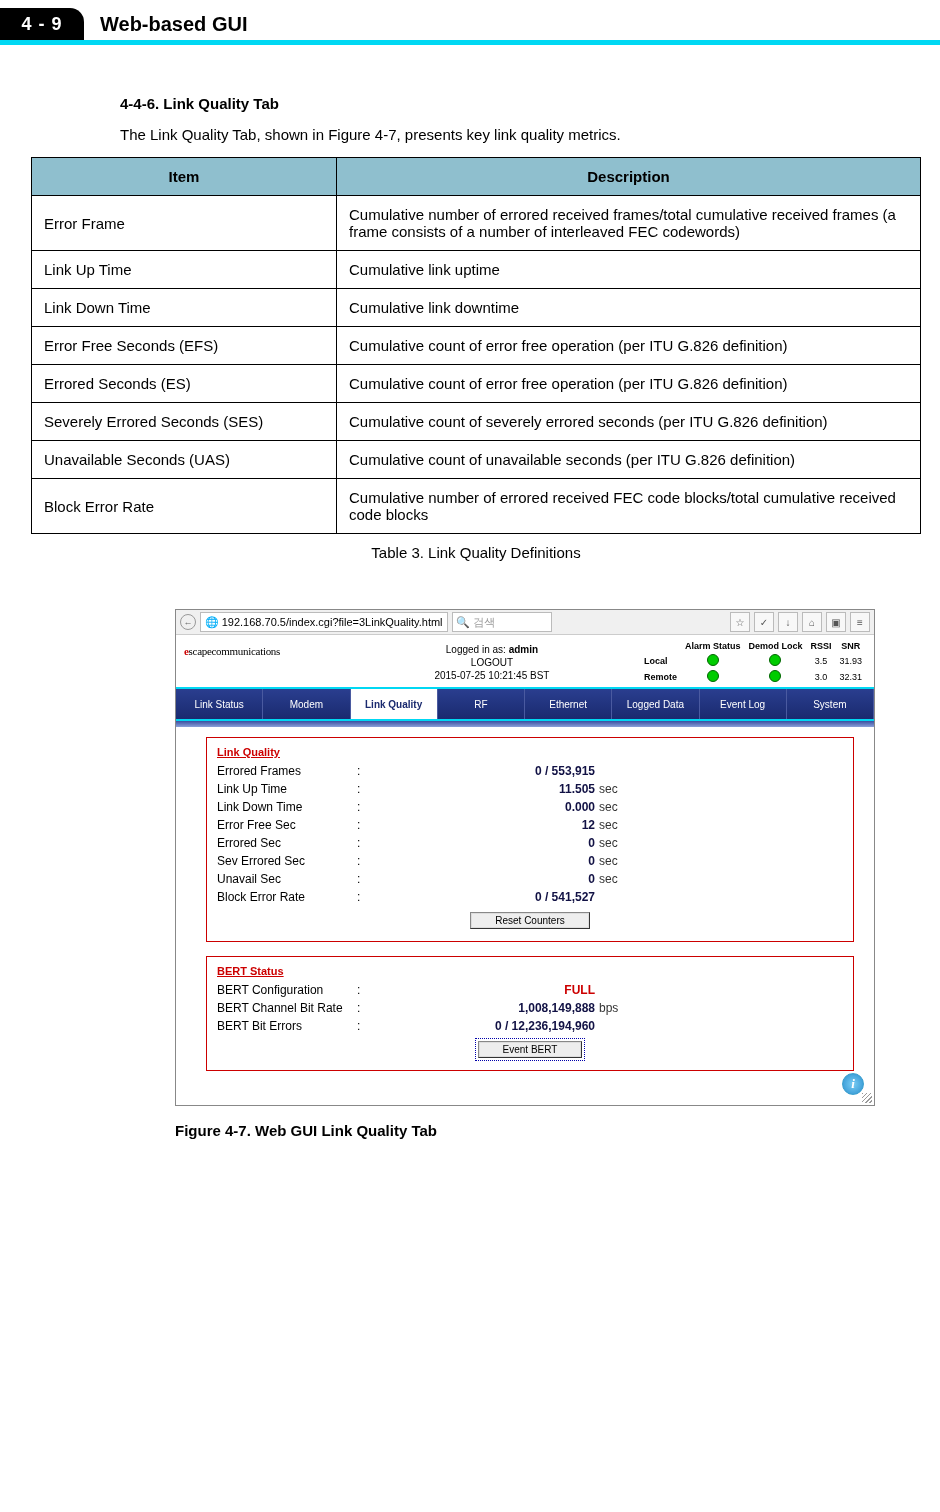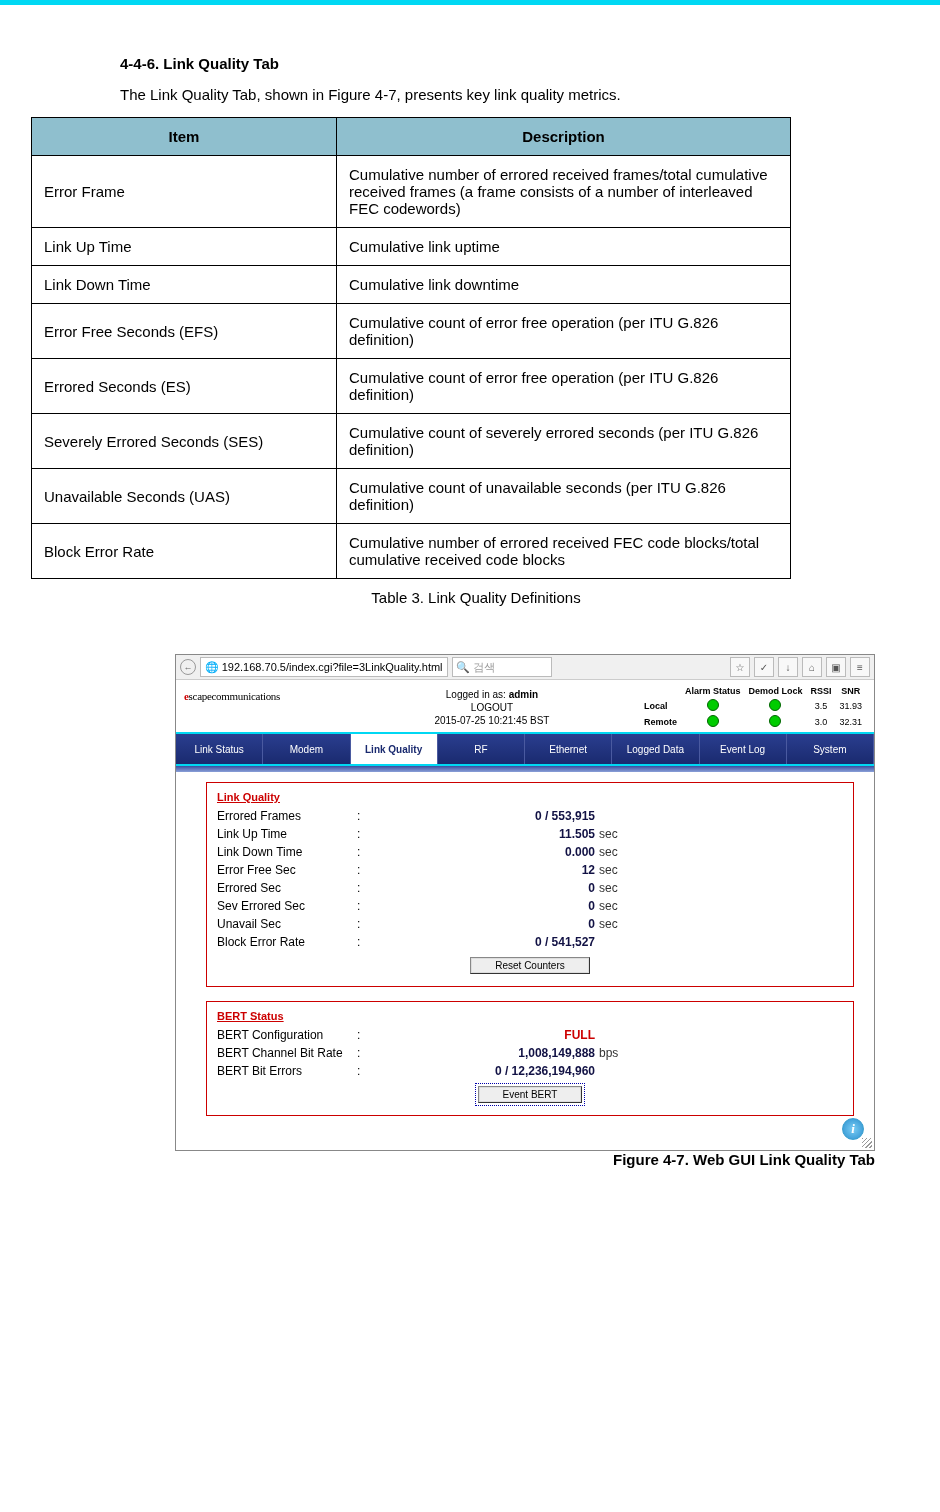--- a/index.html
+++ b/index.html
@@ -4,21 +4,21 @@
 <style>
 body { margin:0; padding:0; font-family: Arial, Helvetica, sans-serif; font-size:14px; color:#000; background:#fff; }
 .page { width:940px; margin:0 auto; position:relative; min-height:1512px; box-sizing:border-box; }
 .topbar { display:flex; align-items:flex-end; height:40px; }
 .pagenum-tab { background:#000; color:#fff; font-weight:900; font-family:Arial; width:84px; height:32px; display:flex; align-items:center; justify-content:center; border-top-right-radius:14px; font-size:18px; letter-spacing:1px; }
 .chapter-title { font-family:Arial; font-weight:900; font-size:20px; margin-left:16px; padding-bottom:4px; }
 .cyan-rule { height:5px; background:#00d8f3; width:100%; }
 .content { padding:50px 10px 0 120px; }
 .section-heading { font-weight:bold; font-size:15px; margin-bottom:14px; }
 .intro { font-size:15px; margin-bottom:14px; }
-table.def { border-collapse:collapse; width:760px; margin-left:-89px; }
+table.def { border-collapse:collapse; width:890px; margin-left:-89px; }
 table.def th { background:#8fbfce; border:1px solid #000; font-weight:bold; padding:10px 8px; font-size:15px; }
 table.def td { border:1px solid #000; padding:10px 12px; font-size:15px; vertical-align:middle; }
 table.def th.col-item, table.def td.col-item { width:280px; }
 .table-caption { text-align:center; font-weight:normal; margin-top:10px; font-size:15px; margin-left:-89px; width:890px; }
 .fig-wrap { margin:48px auto 0; width:700px; }
 .browser { border:1px solid #888; background:#fff; font-size:11px; font-family:Tahoma, Arial, sans-serif; }
 .bw-bar { height:24px; background:#f0f0f0; border-bottom:1px solid #ccc; display:flex; align-items:center; padding:0 4px; gap:4px; }
 .bw-circle { width:14px; height:14px; border:1px solid #999; border-radius:50%; display:flex; align-items:center; justify-content:center; font-size:9px; color:#666; }
 .bw-url { flex:0 0 auto; display:flex; align-items:center; gap:3px; background:#fff; border:1px solid #bbb; padding:1px 4px; height:16px; }
 .bw-sq { width:18px; height:18px; border:1px solid #bbb; display:flex; align-items:center; justify-content:center; font-size:10px; color:#555; background:#f8f8f8; }
@@ -43,31 +43,35 @@
 .row { display:flex; font-size:12px; line-height:1.5; }
 .row .lbl { width:140px; }
 .row .colon { width:18px; }
 .row .val { width:220px; text-align:right; color:#114; font-weight:bold; }
 .row .unit { width:40px; text-align:left; padding-left:4px; color:#333; font-weight:normal; }
 .row .val.red { color:#c00; }
 .btn-row { text-align:center; margin-top:6px; }
 .gui-btn { background:#eee; border:1px solid #888; border-right-color:#333; border-bottom-color:#333; padding:2px 24px; font-size:10px; display:inline-block; box-shadow:0 0 0 1px #ddd inset; }
 .btn-row.outlined .gui-btn { outline:1px dotted #00a; outline-offset:2px; }
 .info-icon { position:absolute; right:10px; bottom:10px; width:20px; height:20px; border-radius:50%; background:radial-gradient(#7acdf4,#2a8fcf); color:#fff; font-style:italic; font-family:Georgia,serif; font-weight:bold; display:flex; align-items:center; justify-content:center; font-size:13px; border:1px solid #3a9fcf; }
-.fig-caption { text-align:right; font-weight:bold; font-size:15px; }
+.fig-caption { text-align:left; font-weight:bold; margin-top:16px; font-size:15px; }
 .footer { position:absolute; left:0; bottom:0; width:100%; }
 .footer .cyan { height:8px; background:#00d8f3; }
 .footer .corp { font-family:Arial; font-weight:900; font-size:16px; padding:6px 0 10px 4px; letter-spacing:0.3px; }
 .resize-grip { position:absolute; right:2px; bottom:2px; width:10px; height:10px; background:repeating-linear-gradient(135deg,#999,#999 1px,transparent 1px,transparent 3px); }
 </style>
 </head>
 <body>
 
 <div class="page">
 
+  <div class="topbar">
+    <div class="pagenum-tab">4 - 9</div>
+    <div class="chapter-title">Web-based GUI</div>
+  </div>
   <div class="cyan-rule"></div>
 
   <div class="content">
     <div class="section-heading">4-4-6. Link Quality Tab</div>
     <div class="intro">The Link Quality Tab, shown in Figure 4-7, presents key link quality metrics.</div>
 
     <table class="def">
       <thead>
         <tr>
           <th class="col-item">Item</th>

